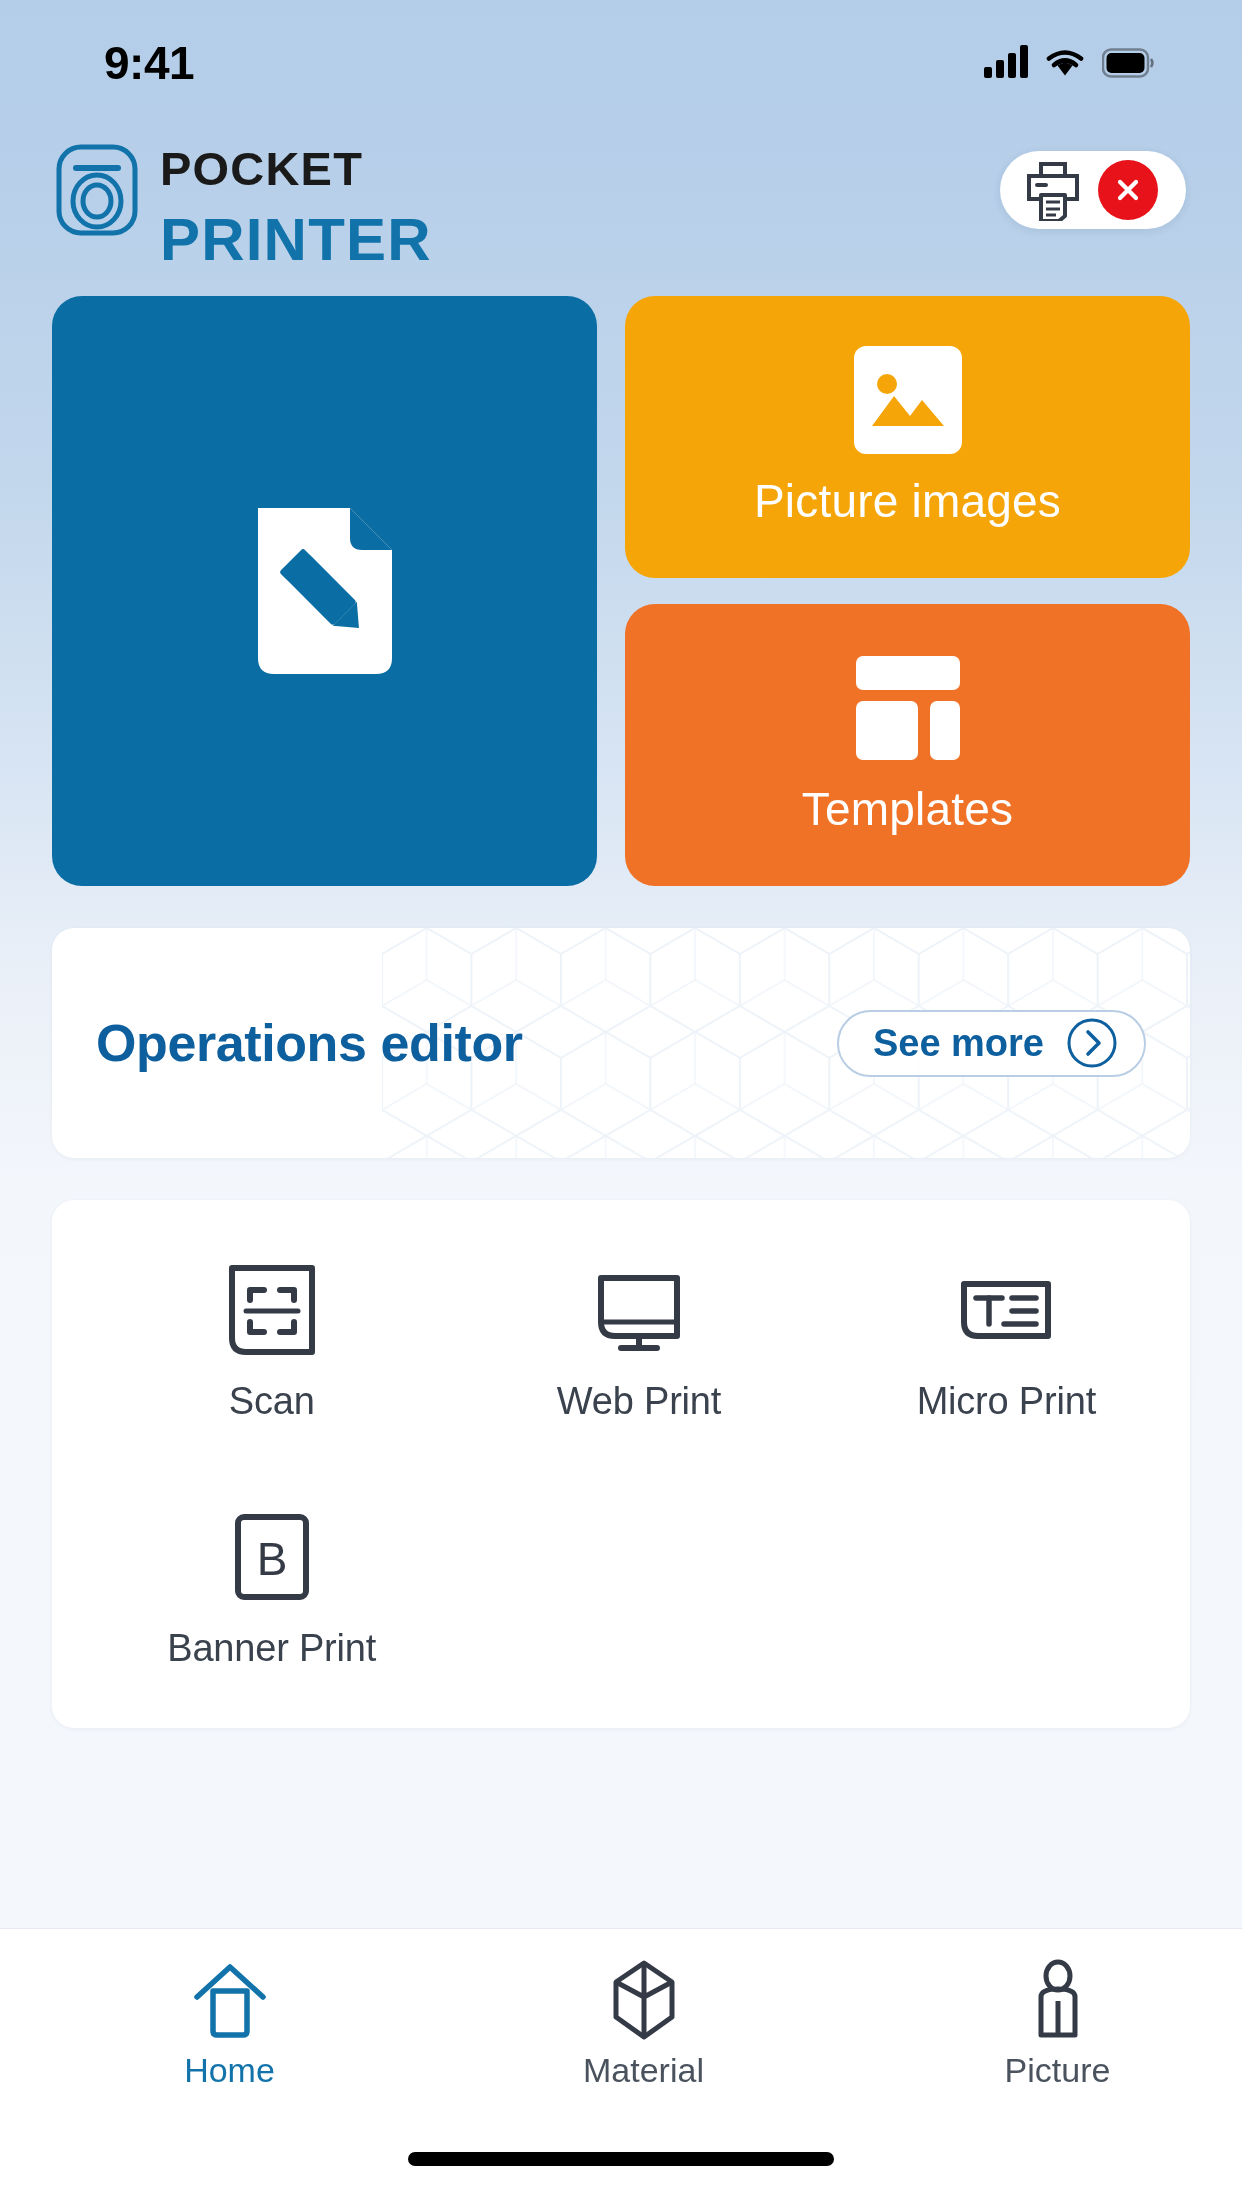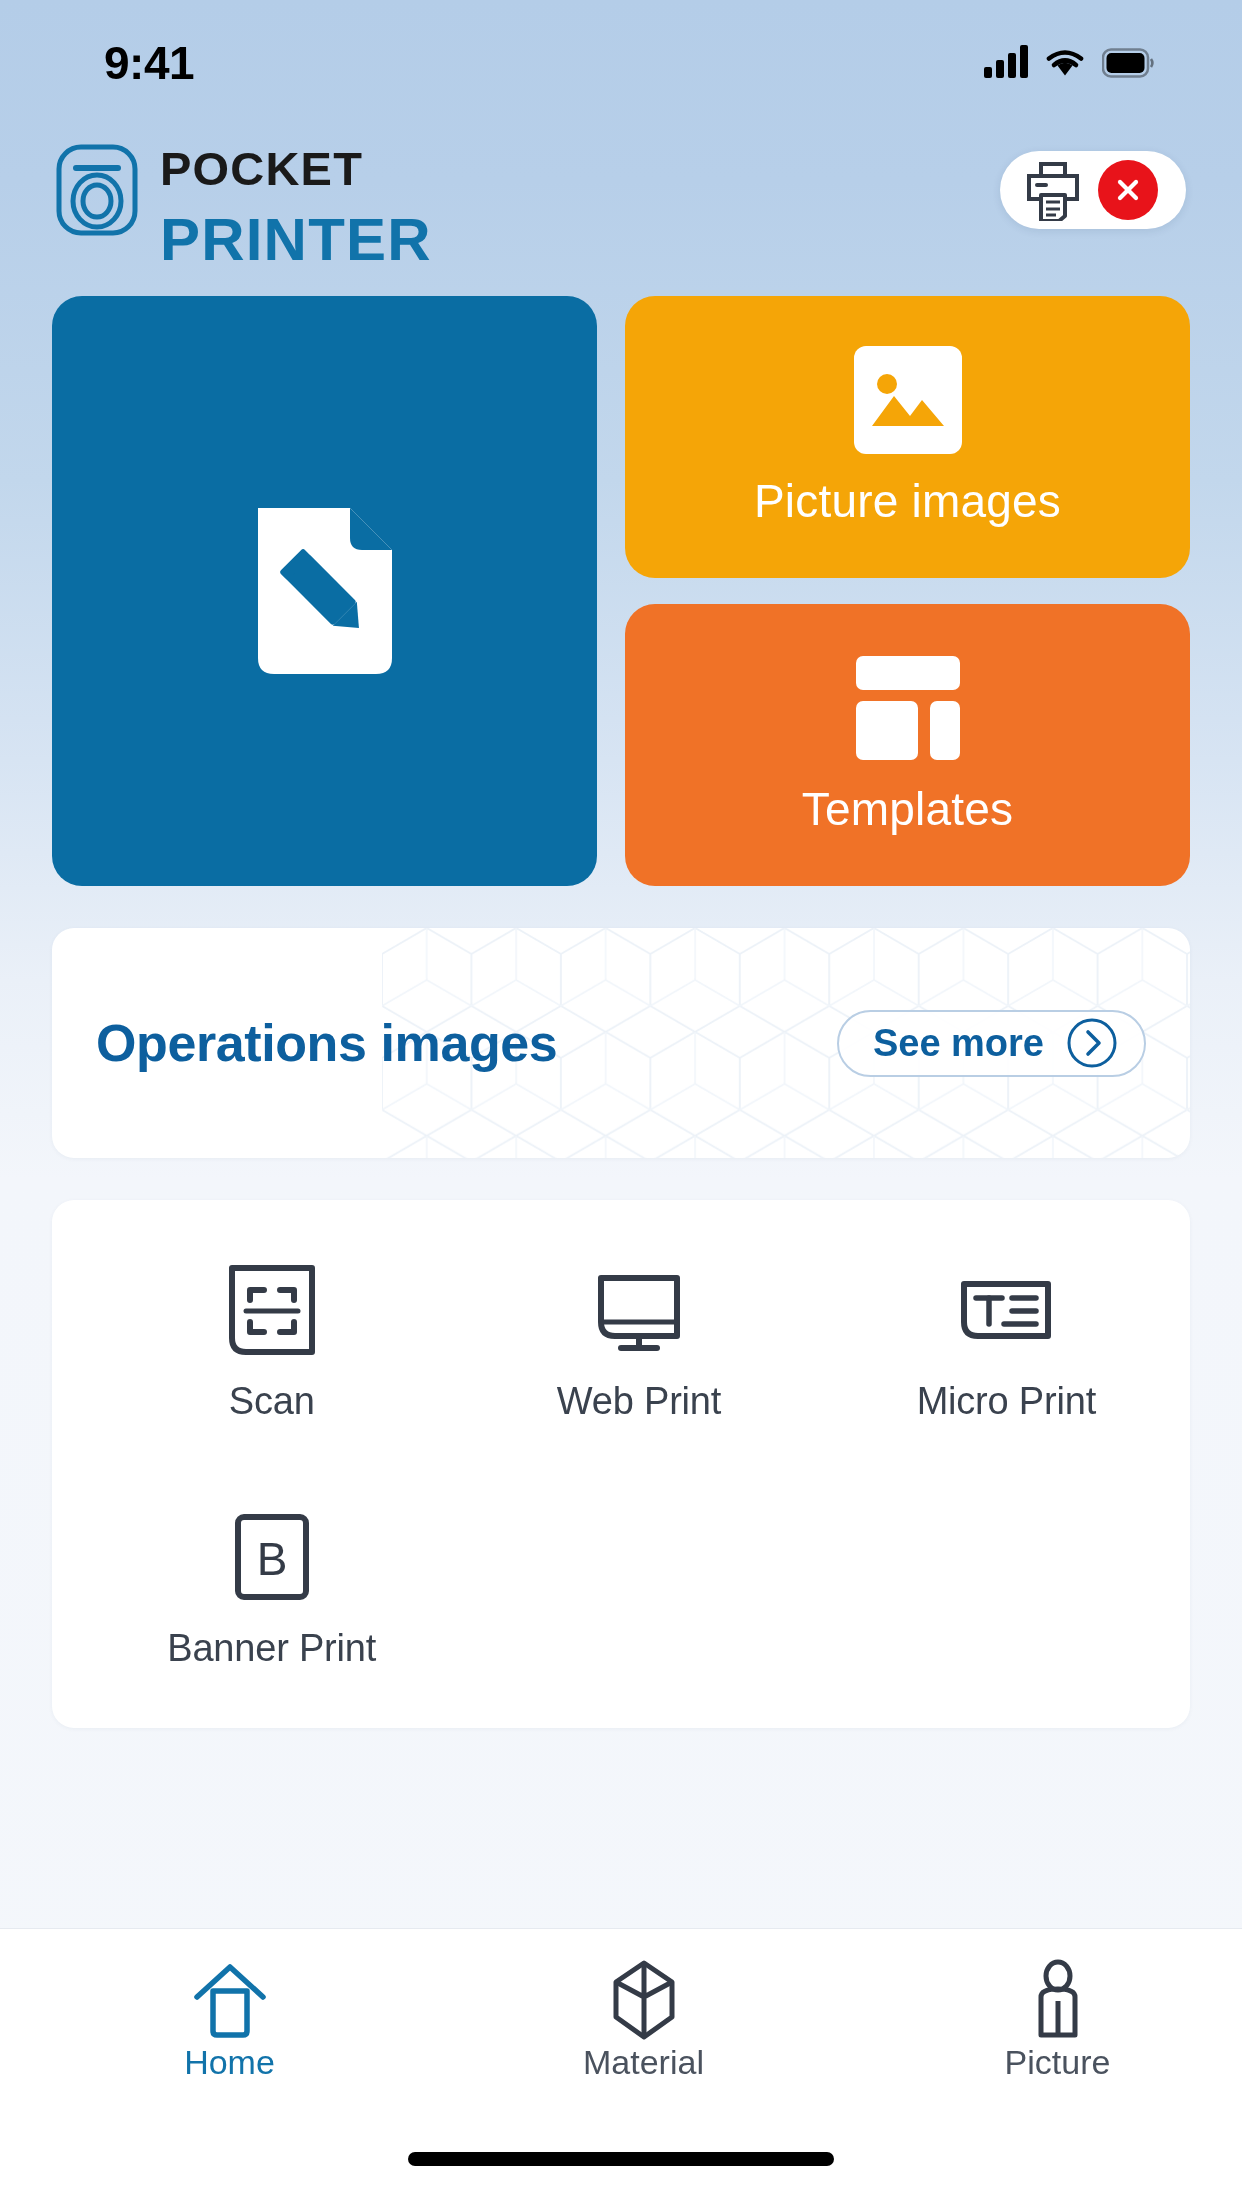--- a/index.html
+++ b/index.html
@@ -145,21 +145,21 @@
   
   .tabbar {
     position:absolute; left:0; right:0; bottom:0;
     height:280px; background:#fff;
     border-top:1px solid #e6eaf0;
     display:flex; align-items:flex-start;
     padding-top:28px;
   }
   .tab {
     flex:1; display:flex; flex-direction:column;
-    align-items:center; gap:0; cursor:pointer;padding-left:45px;
+    align-items:center; gap:8px; cursor:pointer;padding-left:45px;
   }
   .tab-ico { width:86px; height:86px; }
   .tab-label { font-size:34px; color:#4a525e; }
   .tab.active .tab-label { color:#1173aa; }
   .home-indicator {
     position:absolute; left:50%; transform:translateX(-50%);
     bottom:42px; width:426px; height:14px;
     background:#000; border-radius:8px;
   }
 </style>
@@ -257,21 +257,21 @@
 <div class="manual">
   <svg class="manual-pattern" viewBox="0 0 560 230" preserveAspectRatio="none">
     <defs>
       <pattern id="hexp" width="62" height="72" patternUnits="userSpaceOnUse">
         <path d="M31 0 L62 18 L62 54 L31 72 L0 54 L0 18 Z" fill="none" stroke="#dde7f2" stroke-width="1.3"></path>
         <path d="M31 0 L31 36 M31 36 L0 54 M31 36 L62 54" fill="none" stroke="#e6eef7" stroke-width="1.1"></path>
       </pattern>
     </defs>
     <rect width="560" height="230" fill="url(#hexp)"></rect>
   </svg>
-  <div class="manual-title">Operations images</div>
+  <div class="manual-title">Operations editor</div>
   <div class="see-more">
     <span class="see-more-label">See more</span>
     <svg width="52" height="52" viewBox="0 0 52 52">
       <circle cx="26" cy="26" r="23" fill="none" stroke="#0d5f9e" stroke-width="3"></circle>
       <path d="M22 15 L33 26 L22 37" fill="none" stroke="#0d5f9e" stroke-width="3.6" stroke-linecap="round" stroke-linejoin="round"></path>
     </svg>
   </div>
 </div>
 
 <div class="features">

